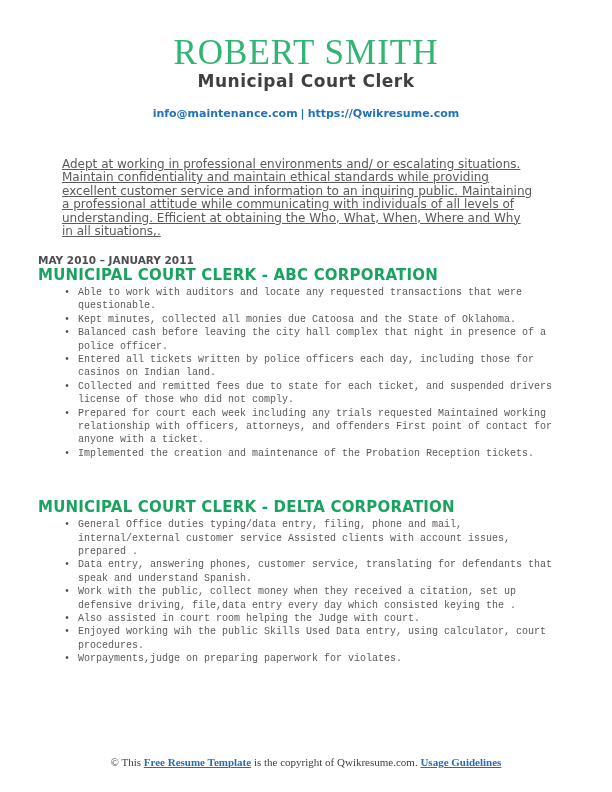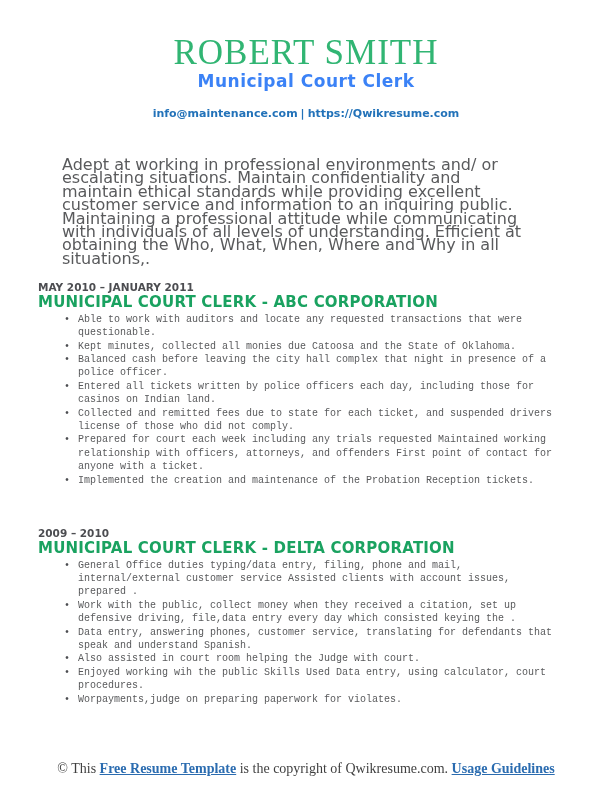--- a/index.html
+++ b/index.html
@@ -21,39 +21,40 @@
     font-size:35px;
     line-height:37px;
     letter-spacing:1px;
     color:#31b573;
     font-weight:400;
   }
   .job-title {
     font-size:17px;
     line-height:21px;
     font-weight:bold;
-    color:#3b82f6;
+    color:#404040;
     letter-spacing:0.5px;
   }
   .contact {
     margin-top:15px;
     font-size:11px;
     font-weight:bold;
     color:#2272b9;
   }
   .contact a { color:#2272b9; text-decoration:none; }
   .contact .sep { padding:0 3px; }
 
   
   .summary {
     margin:38px 0 0 62px;
     width:472px;
-    font-size:16px;
+    font-size:12px;
     line-height:13.4px;
     color:#595a5c;
+    text-decoration:underline;
   }
 
   
   .section { margin-left:38px; margin-right:52px; }
   .section-first { margin-top:16px; }
   .section-next  { margin-top:40px; }
   .dates {
     font-size:10.5px;
     line-height:13.5px;
     font-weight:bold;
@@ -85,24 +86,24 @@
     left:-14px;
     top:0;
     color:#4c4d51;
     font-size:10px;
   }
 
   
   .footer {
     position:absolute;
     left:0; right:0;
-    bottom:15px;
+    bottom:24px;
     text-align:center;
     font-family:"Liberation Serif", "DejaVu Serif", serif;
-    font-size:14px;
+    font-size:11px;
     color:#3f3f3f;
   }
   .footer a {
     color:#2b6cb0;
     font-weight:bold;
     text-decoration:underline;
     cursor:pointer;
   }
 </style>
 </head>
@@ -128,26 +129,25 @@
       <li>Kept minutes, collected all monies due Catoosa and the State of Oklahoma.</li>
       <li>Balanced cash before leaving the city hall complex that night in presence of a police officer.</li>
       <li>Entered all tickets written by police officers each day, including those for casinos on Indian land.</li>
       <li>Collected and remitted fees due to state for each ticket, and suspended drivers license of those who did not comply.</li>
       <li>Prepared for court each week including any trials requested Maintained working relationship with officers, attorneys, and offenders First point of contact for anyone with a ticket.</li>
       <li>Implemented the creation and maintenance of the Probation Reception tickets.</li>
     </ul>
   </div>
 
   <div class="section section-next">
-    <div class="dates">2009 – 2010</div>
     <div class="role">MUNICIPAL COURT CLERK - DELTA CORPORATION</div>
     <ul class="bullets">
       <li>General Office duties typing/data entry, filing, phone and mail, internal/external customer service Assisted clients with account issues, prepared .</li>
+      <li>Data entry, answering phones, customer service, translating for defendants that speak and understand Spanish.</li>
       <li>Work with the public, collect money when they received a citation, set up defensive driving, file,data entry every day which consisted keying the .</li>
-      <li>Data entry, answering phones, customer service, translating for defendants that speak and understand Spanish.</li>
       <li>Also assisted in court room helping the Judge with court.</li>
       <li>Enjoyed working wih the public Skills Used Data entry, using calculator, court procedures.</li>
       <li>Worpayments,judge on preparing paperwork for violates.</li>
     </ul>
   </div>
 
   <div class="footer">
     <span>© This </span><a>Free Resume Template</a><span> is the copyright of Qwikresume.com. </span><a>Usage Guidelines</a>
   </div>
 

